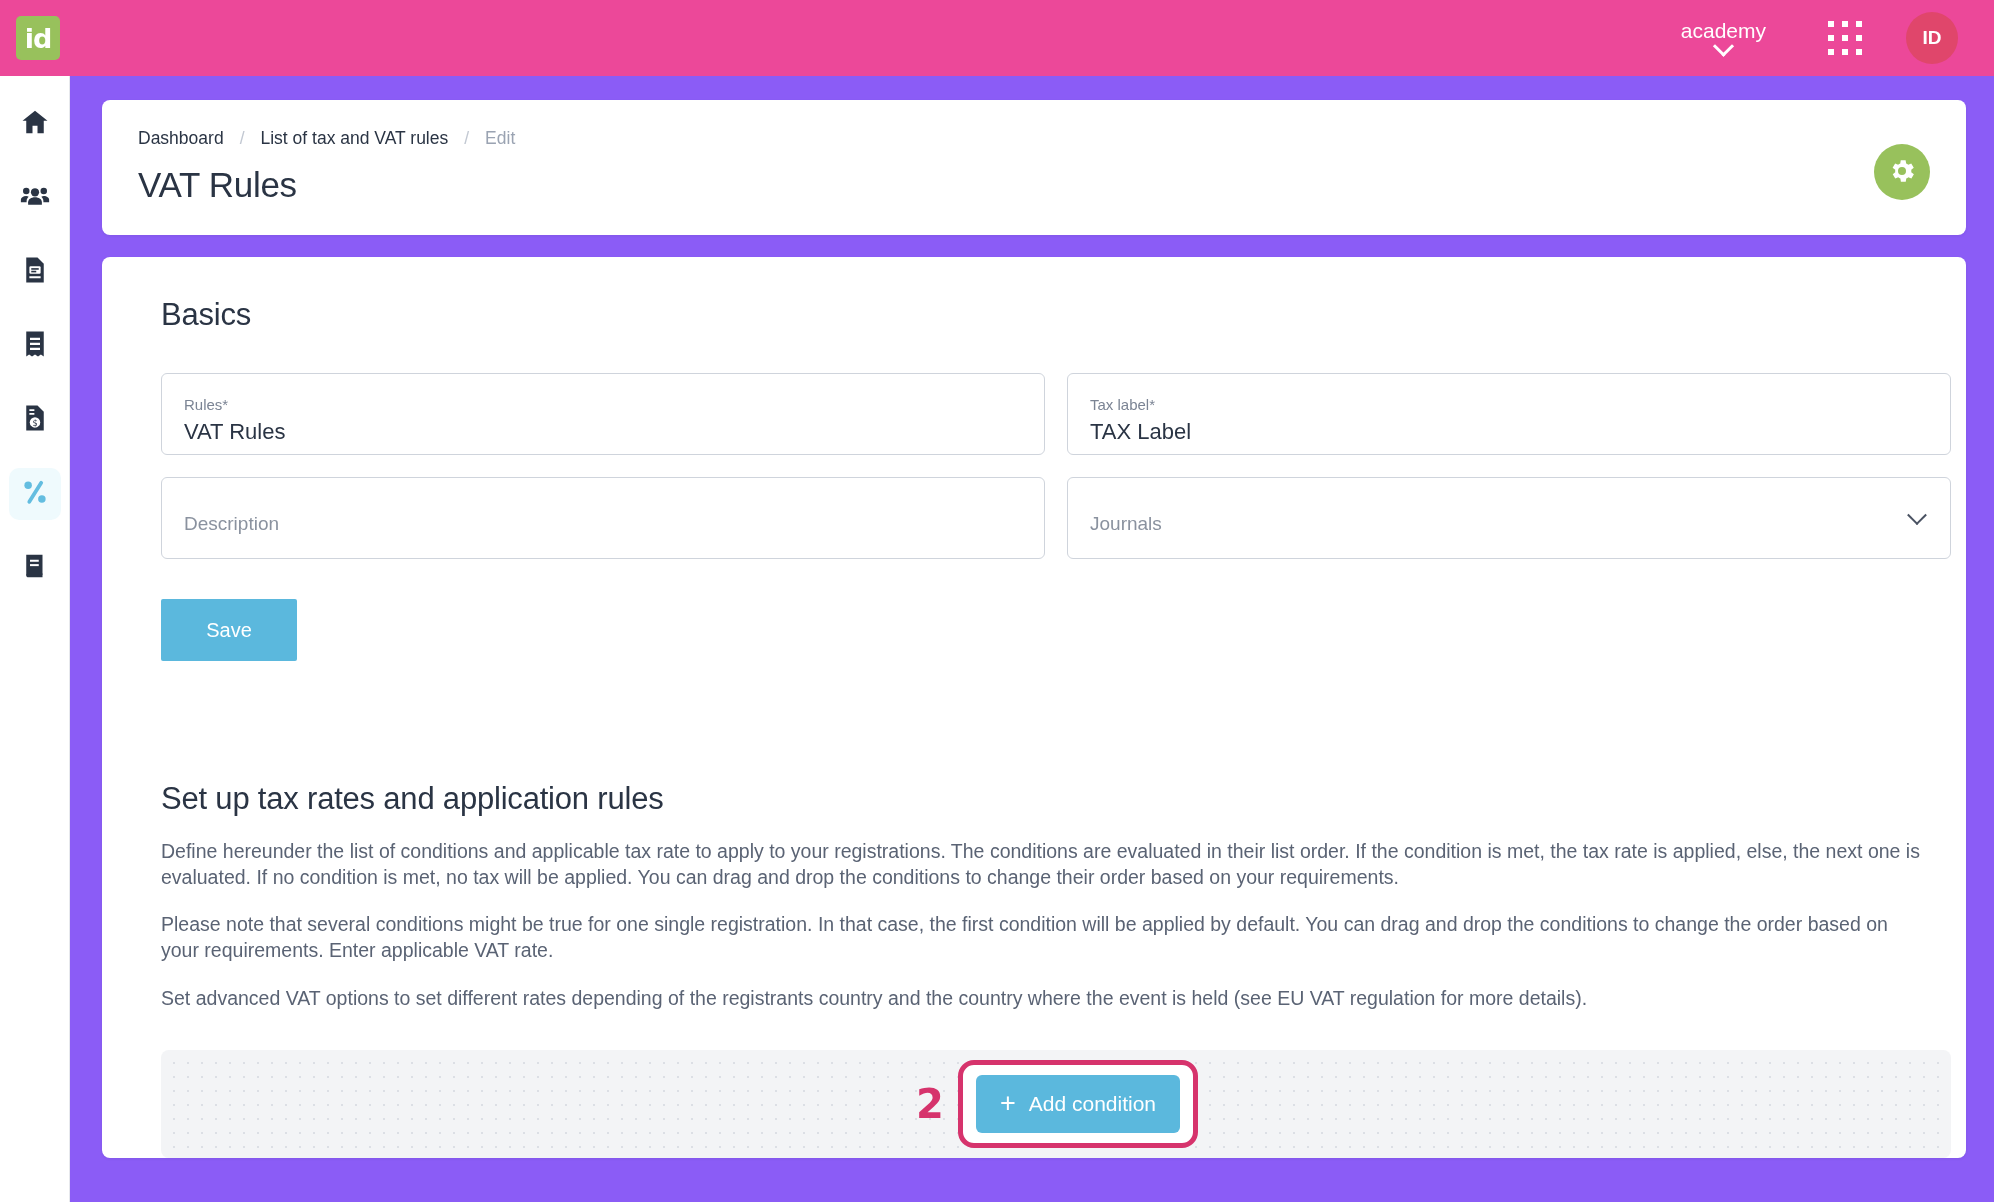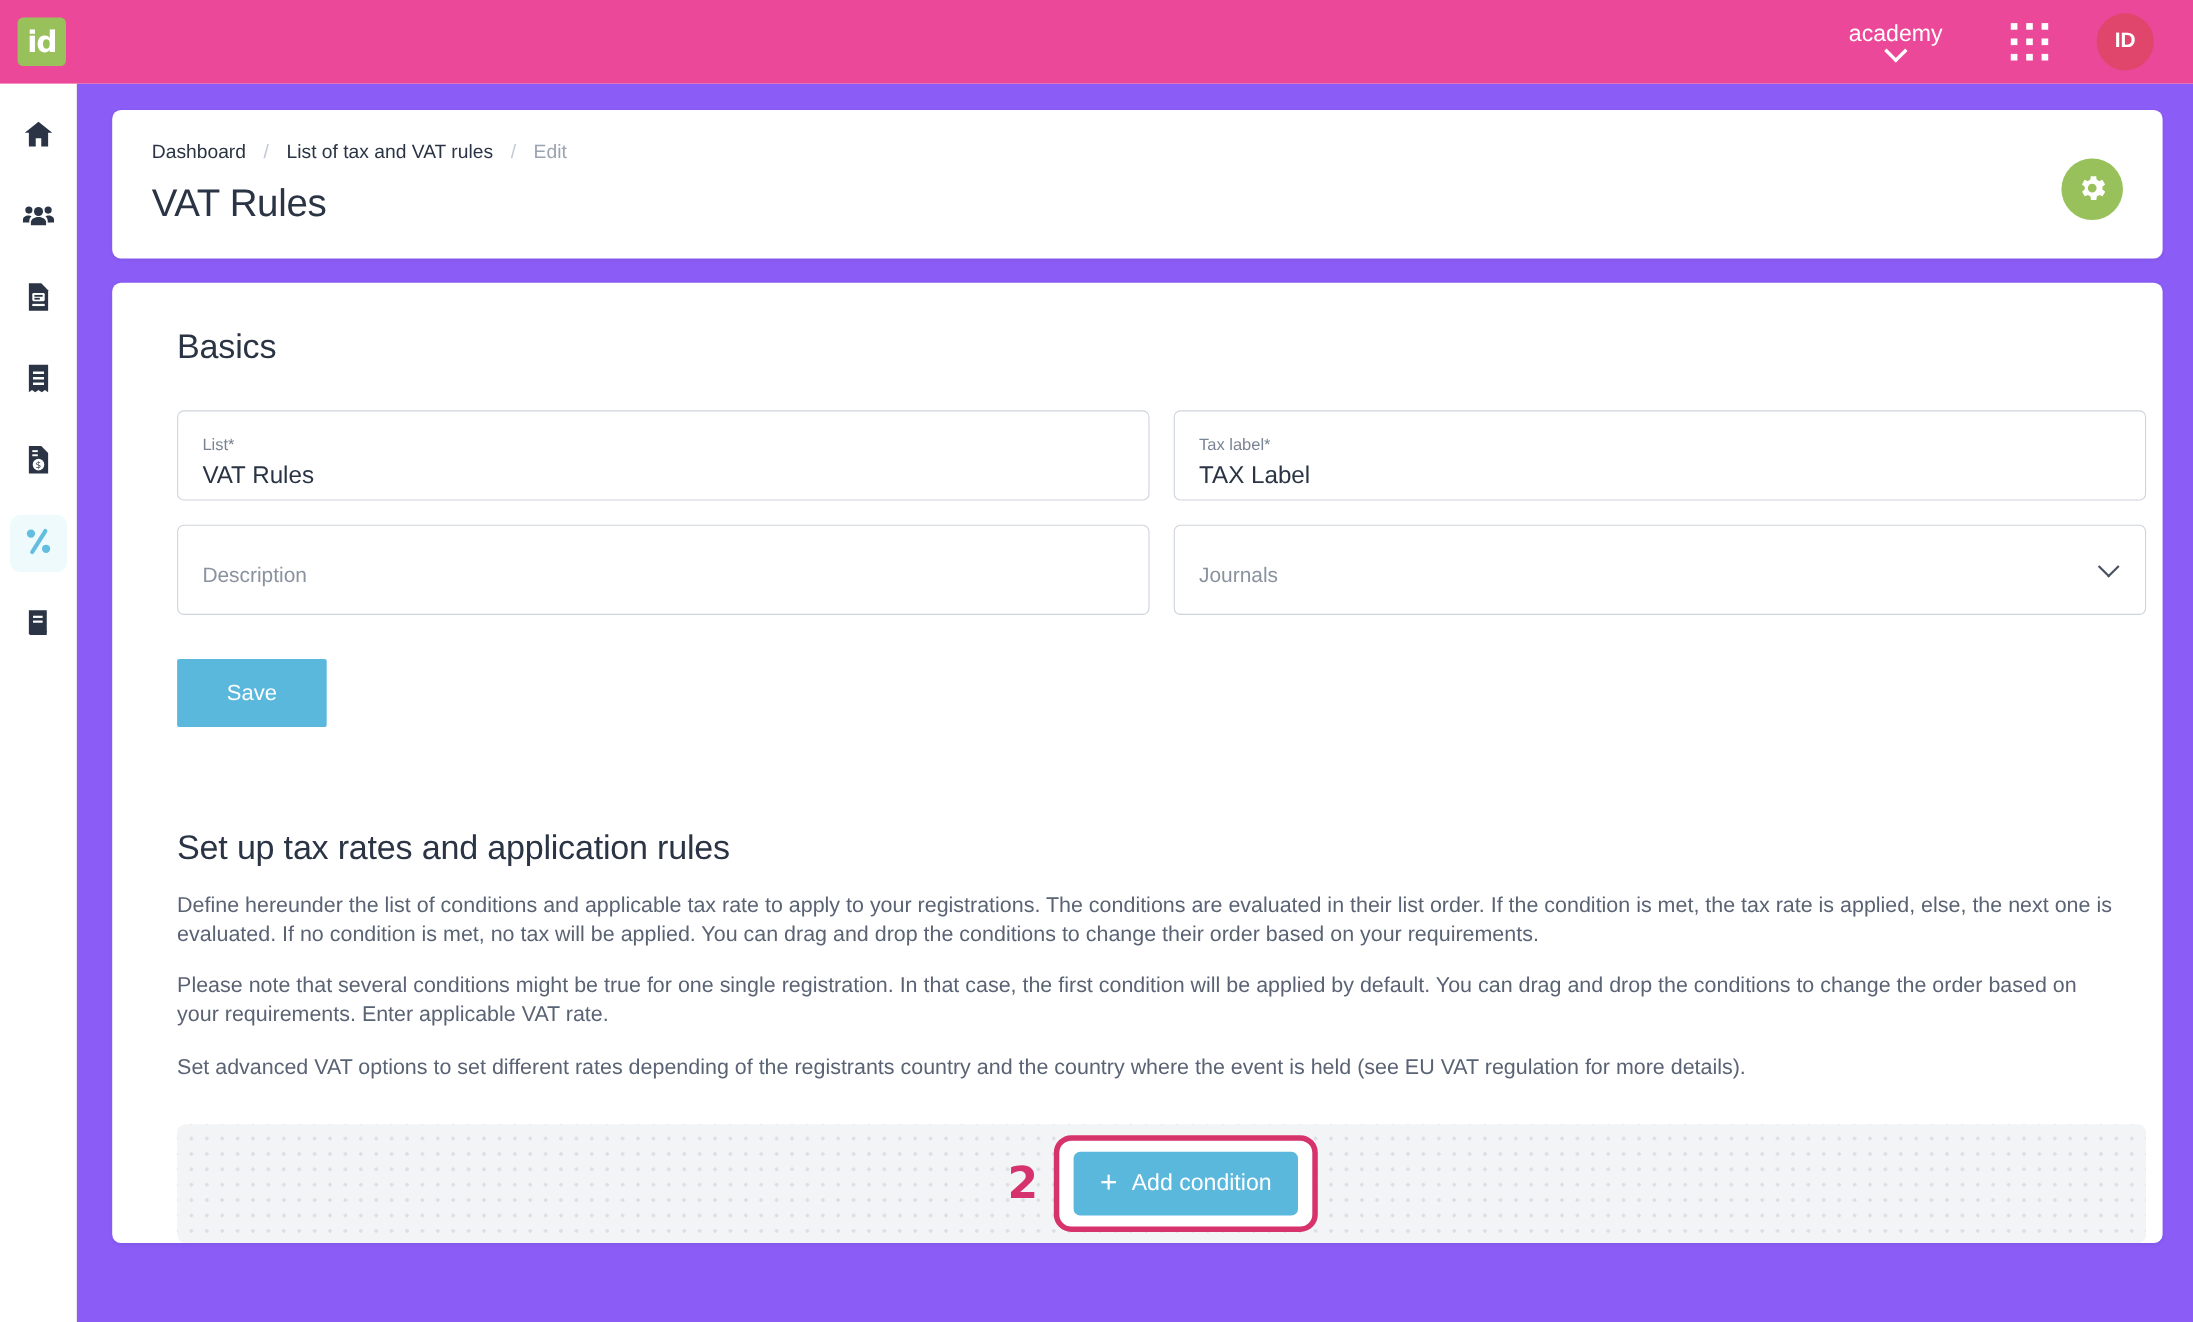--- a/index.html
+++ b/index.html
@@ -166,21 +166,21 @@
 
   .save-btn {
     margin-top: 40px;
     background: #5bb8dd; color: #ffffff;
     border: none; border-radius: 2px;
     width: 136px; height: 62px;
     font-size: 20px; cursor: pointer;
     font-family: "Liberation Sans", sans-serif;
   }
 
-  .rules-block { margin-top: 92px; }
+  .rules-block { margin-top: 120px; }
   .rules-block .section-title { font-size: 31px; }
   .rules-block p {
     margin-top: 22px;
     font-size: 19.5px; line-height: 1.32;
     color: #5a6374;
     max-width: 1775px;
   }
 
   .dropzone {
     margin-top: 38px;
@@ -350,21 +350,21 @@
     </button>
   </div>
 
   <div class="card body-card">
 
     <div class="section-title">Basics</div>
 
     <div class="form-grid">
 
       <div class="field">
-        <span class="flabel">List*</span>
+        <span class="flabel">Rules*</span>
         <span class="fvalue">VAT Rules</span>
       </div>
 
       <div class="field">
         <span class="flabel">Tax label*</span>
         <span class="fvalue">TAX Label</span>
       </div>
 
       <div class="field">
         <span class="fplaceholder">Description</span>

